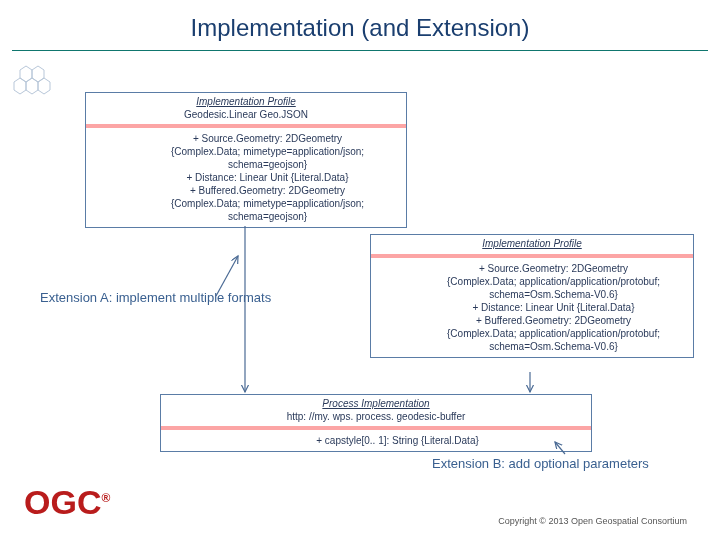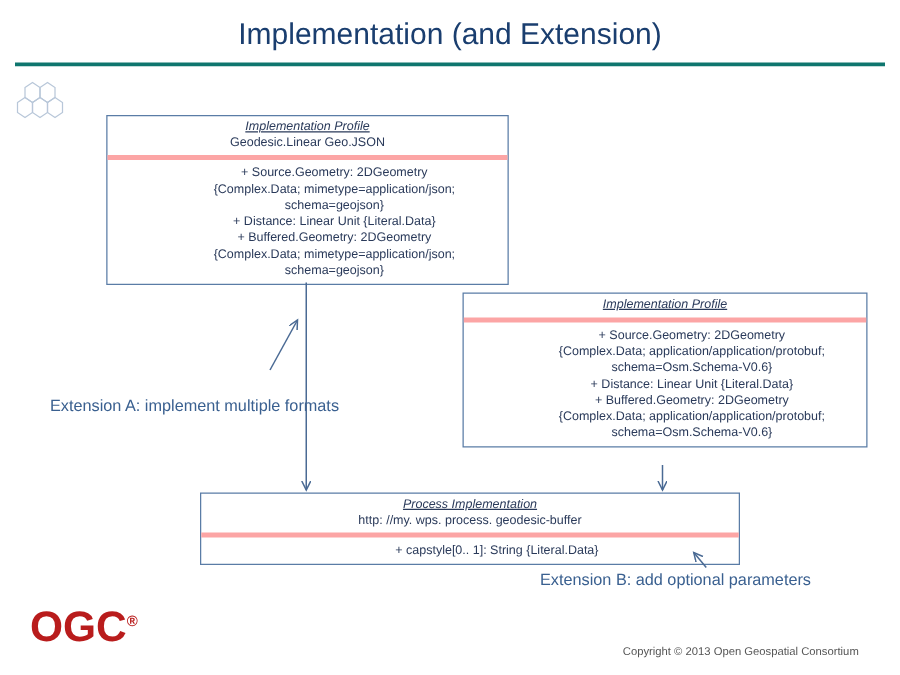--- a/index.html
+++ b/index.html
@@ -10,21 +10,21 @@
   font-family: Arial, sans-serif;
   background: #fff;
   position: relative;
   overflow: hidden;
 }
 .title {
   text-align: center;
   font-size: 24px;
   color: #1a3e6f;
   padding: 14px 0 8px 0;
-  border-bottom: 3px solid #0f766e;
+  border-bottom: 1px solid #0f766e;
   margin: 0 12px;
 }
 .hexpattern {
   position: absolute;
   left: 12px;
   top: 58px;
   width: 60px;
   height: 48px;
 }
 .hexpattern svg { width: 60px; height: 48px; }
@@ -51,21 +51,21 @@
 .box1 { left: 85px; top: 92px; width: 320px; }
 .box2 { left: 370px; top: 234px; width: 322px; }
 .box3 { left: 160px; top: 394px; width: 430px; }
 .ext-label {
   position: absolute;
   font-size: 13px;
   color: #3a6090;
   font-weight: normal;
   font-family: Verdana, Arial, sans-serif;
 }
-.extA { left: 40px; top: 317px; }
+.extA { left: 40px; top: 290px; }
 .extB { left: 432px; top: 456px; font-family: Verdana, Arial, sans-serif; }
 .logo {
   position: absolute;
   left: 24px;
   bottom: 18px;
   font-family: Liberation Sans, sans-serif;
   font-size: 34px;
   font-weight: bold;
   color: #b91c1c;
 }

